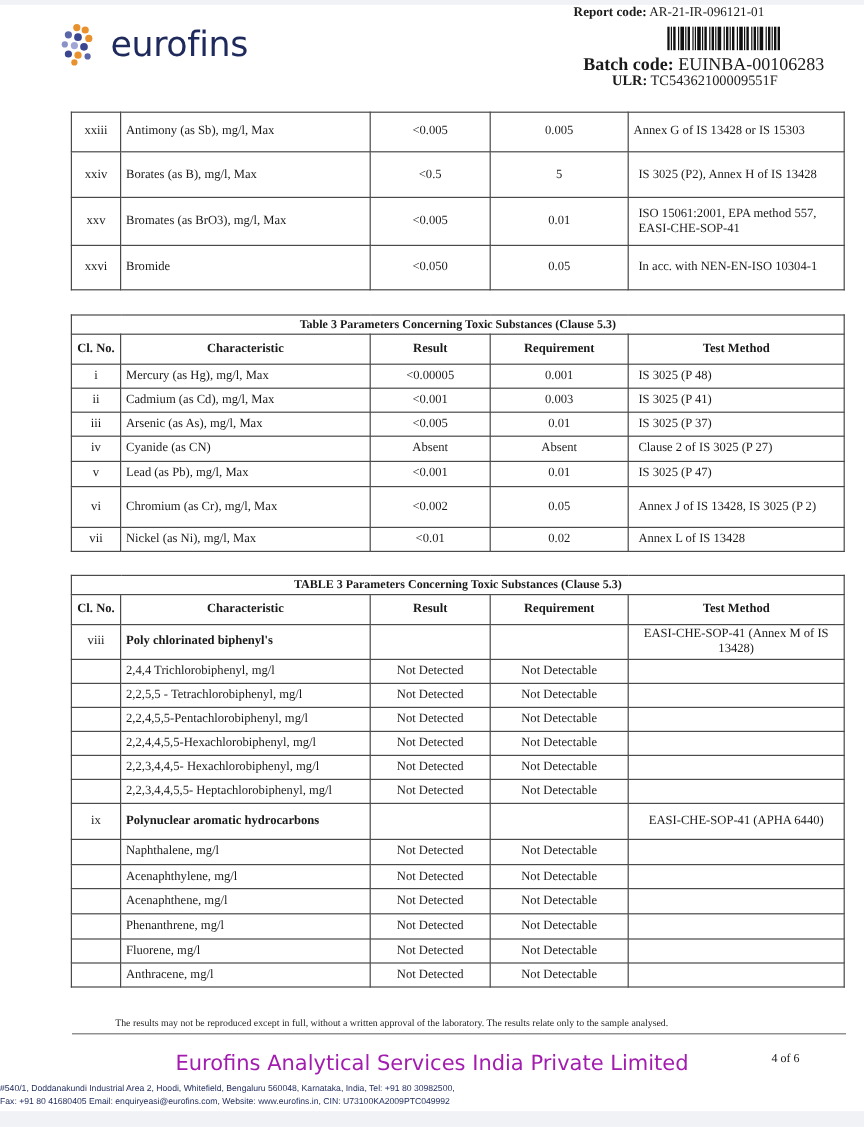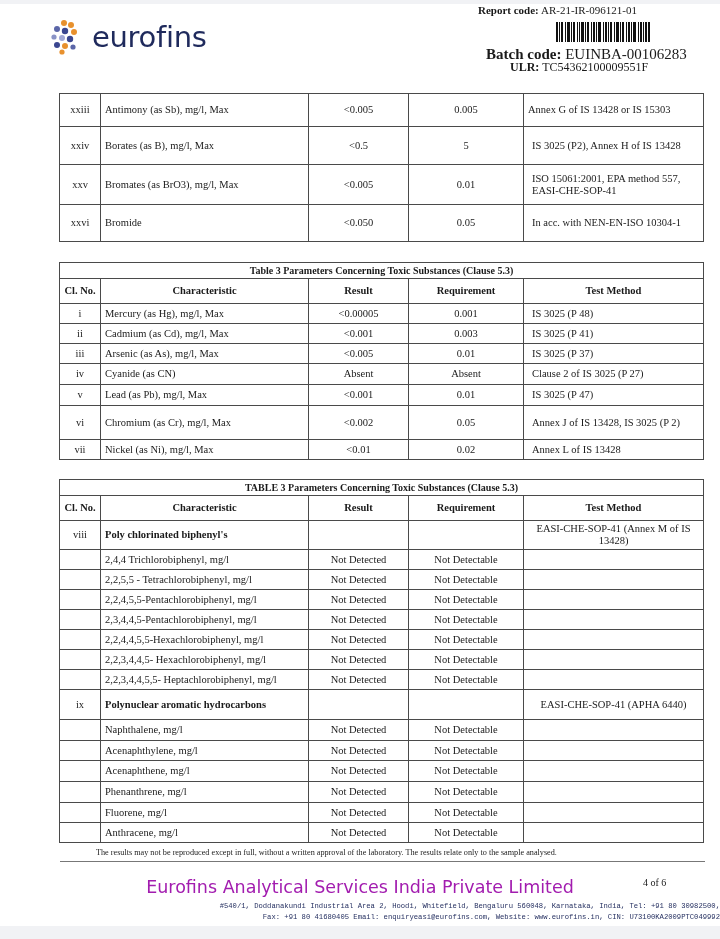--- a/index.html
+++ b/index.html
@@ -24,21 +24,21 @@
   .title-row th{font-weight:bold;font-size:10px;height:15px;text-align:center;}
   .head-row th{font-weight:bold;height:24px;text-align:center;}
   .head-row th.no{line-height:10px;}
   td.method{font-size:10.5px;line-height:12px;}
   td.bold{font-weight:bold;}
   td.mc{text-align:center;margin-top:36px;}
 
   .disclaimer{position:absolute;left:60px;top:848px;font-size:8.2px;white-space:nowrap;color:#222;margin-left:36px;}
   .rule{position:absolute;left:60px;top:861px;width:645px;height:1px;background:#777;}
   .footer-co{position:absolute;left:0;width:720px;top:877px;text-align:center;font-family:"DejaVu Sans","Liberation Sans",sans-serif;font-size:17.5px;color:#a21caf;}
-  .footer-addr{position:absolute;left:0;width:720px;text-align:right;font-family:Liberation Mono, monospace;font-size:7.2px;color:#1f2a5c;}
+  .footer-addr{position:absolute;left:0;width:720px;text-align:left;font-family:Liberation Sans, sans-serif;font-size:7.2px;color:#1f2a5c;}
   .pg{position:absolute;left:643px;top:877px;font-size:10px;white-space:nowrap;}
 </style>
 </head>
 <body>
 
 <div class="topband"></div>
 
 <div class="logo">
   <svg viewBox="0 0 36 36">
     <circle cx="14" cy="4" r="3" fill="#e8912e"></circle>
@@ -252,27 +252,20 @@
       </tr>
   <tr style="height:20px">
         <td></td>
         <td>2,2,4,5,5-Pentachlorobiphenyl, mg/l</td>
         <td class="ctr">Not Detected</td>
         <td class="ctr">Not Detectable</td>
         <td></td>
       </tr>
   <tr style="height:20px">
         <td></td>
-        <td>2,3,4,4,5-Pentachlorobiphenyl, mg/l</td>
-        <td class="ctr">Not Detected</td>
-        <td class="ctr">Not Detectable</td>
-        <td></td>
-      </tr>
-  <tr style="height:20px">
-        <td></td>
         <td>2,2,4,4,5,5-Hexachlorobiphenyl, mg/l</td>
         <td class="ctr">Not Detected</td>
         <td class="ctr">Not Detectable</td>
         <td></td>
       </tr>
   <tr style="height:20px">
         <td></td>
         <td>2,2,3,4,4,5- Hexachlorobiphenyl, mg/l</td>
         <td class="ctr">Not Detected</td>
         <td class="ctr">Not Detectable</td>

